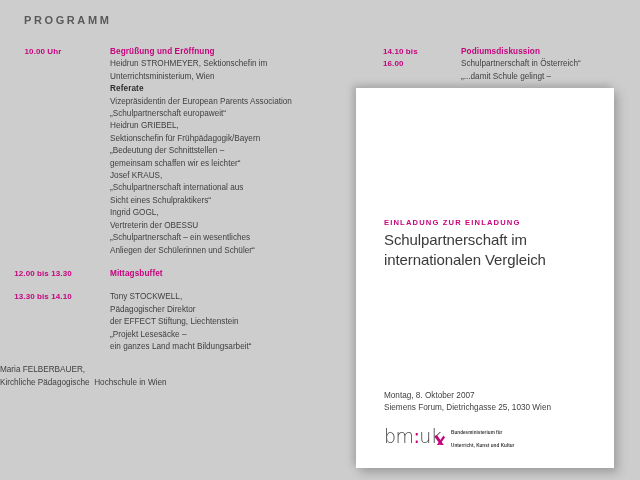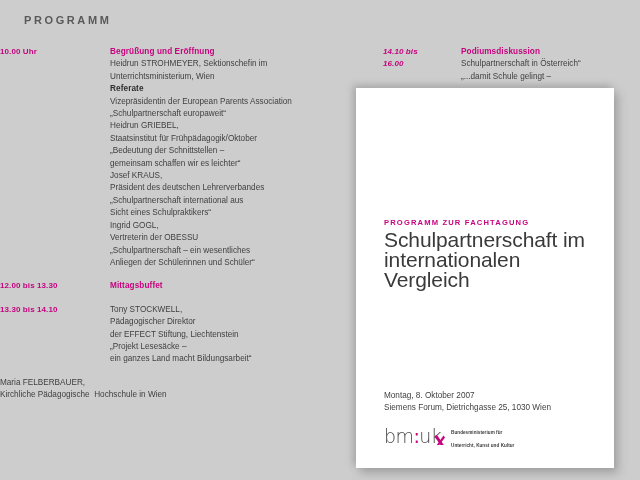--- a/index.html
+++ b/index.html
@@ -50,38 +50,37 @@
   .entry {
     display: flex;
     align-items: flex-start;
     margin-bottom: 11px;
   }
   .entry-time {
     width: 110px;
     min-width: 110px;
     padding-right: 24px;
     box-sizing: border-box;
-    text-align: left;
+    text-align: center;
     font-size: 8px;
     font-weight: bold;
     color: #c6047e;
     line-height: 12.4px;
     letter-spacing: .1px;
   }
   .entry-time.plain {
     color: #4a4a4a;
     font-weight: normal;
     font-size: 8px;
   }
   .col-right .entry-time {
     width: 78px;
     min-width: 78px;
     text-align: left;
     padding-right: 22px;
-    font-style: italic;
   }
   .entry-body {
     flex: 1;
     font-size: 8.2px;
     line-height: 12.4px;
     color: #3f3f3f;
   }
   .entry-body .head {
     font-weight: bold;
     color: #c6047e;
@@ -120,21 +119,21 @@
     top: 130px;
     font-size: 7.6px;
     font-weight: bold;
     letter-spacing: 1.15px;
     color: #c6047e;
   }
   .card-title {
     position: absolute;
     top: 142px;
     width: 216px;
-    font-size: 21px;
+    font-size: 15px;
     line-height: 20px;
     color: #3a3a3a;
     letter-spacing: -.1px;
   }
   .card-title .t2 { display: block; }
 
   .card-meta {
     position: absolute;
     top: 302px;
     font-size: 8.2px;
@@ -191,27 +190,26 @@
           <div class="head">Begrüßung und Eröffnung</div>
           <div class="line">Heidrun STROHMEYER, Sektionschefin im</div>
           <div class="line">Unterrichtsministerium, Wien</div>
           <div class="block">
             <div class="head dark">Referate</div>
             <div class="line">Vizepräsidentin der European Parents Association</div>
             <div class="line">„Schulpartnerschaft europaweit“</div>
           </div>
           <div class="block">
             <div class="line">Heidrun GRIEBEL,</div>
-            <div class="line">Staatsinstitut für Frühpädagogik/Oktober</div>
+            <div class="line">Sektionschefin für Frühpädagogik/Bayern</div>
             <div class="line">„Bedeutung der Schnittstellen –</div>
             <div class="line">gemeinsam schaffen wir es leichter“</div>
           </div>
           <div class="block">
             <div class="line">Josef KRAUS,</div>
-            <div class="line">Präsident des deutschen Lehrerverbandes</div>
             <div class="line">„Schulpartnerschaft international aus</div>
             <div class="line">Sicht eines Schulpraktikers“</div>
           </div>
           <div class="block">
             <div class="line">Ingrid GOGL,</div>
             <div class="line">Vertreterin der OBESSU</div>
             <div class="line">„Schulpartnerschaft – ein wesentliches</div>
             <div class="line">Anliegen der Schülerinnen und Schüler“</div>
           </div>
         </div>
@@ -245,21 +243,21 @@
         <div class="entry-body">
           <div class="head">Podiumsdiskussion</div>
           <div class="line">Schulpartnerschaft in Österreich“</div>
           <div class="line">„...damit Schule gelingt –</div>
         </div>
       </div>
     </div>
 
   <div class="card">
     <div class="card-inner">
-      <div class="card-kicker">PROGRAMM ZUR FACHTAGUNG</div>
+      <div class="card-kicker">EINLADUNG ZUR EINLADUNG</div>
 
       <div class="card-title">
         <span class="t2">Schulpartnerschaft im</span>
         <span class="t2">internationalen Vergleich</span>
       </div>
 
       <div class="card-meta">
         <div>Montag, 8. Oktober 2007</div>
         <div>Siemens Forum, Dietrichgasse 25, 1030 Wien</div>
       </div>

